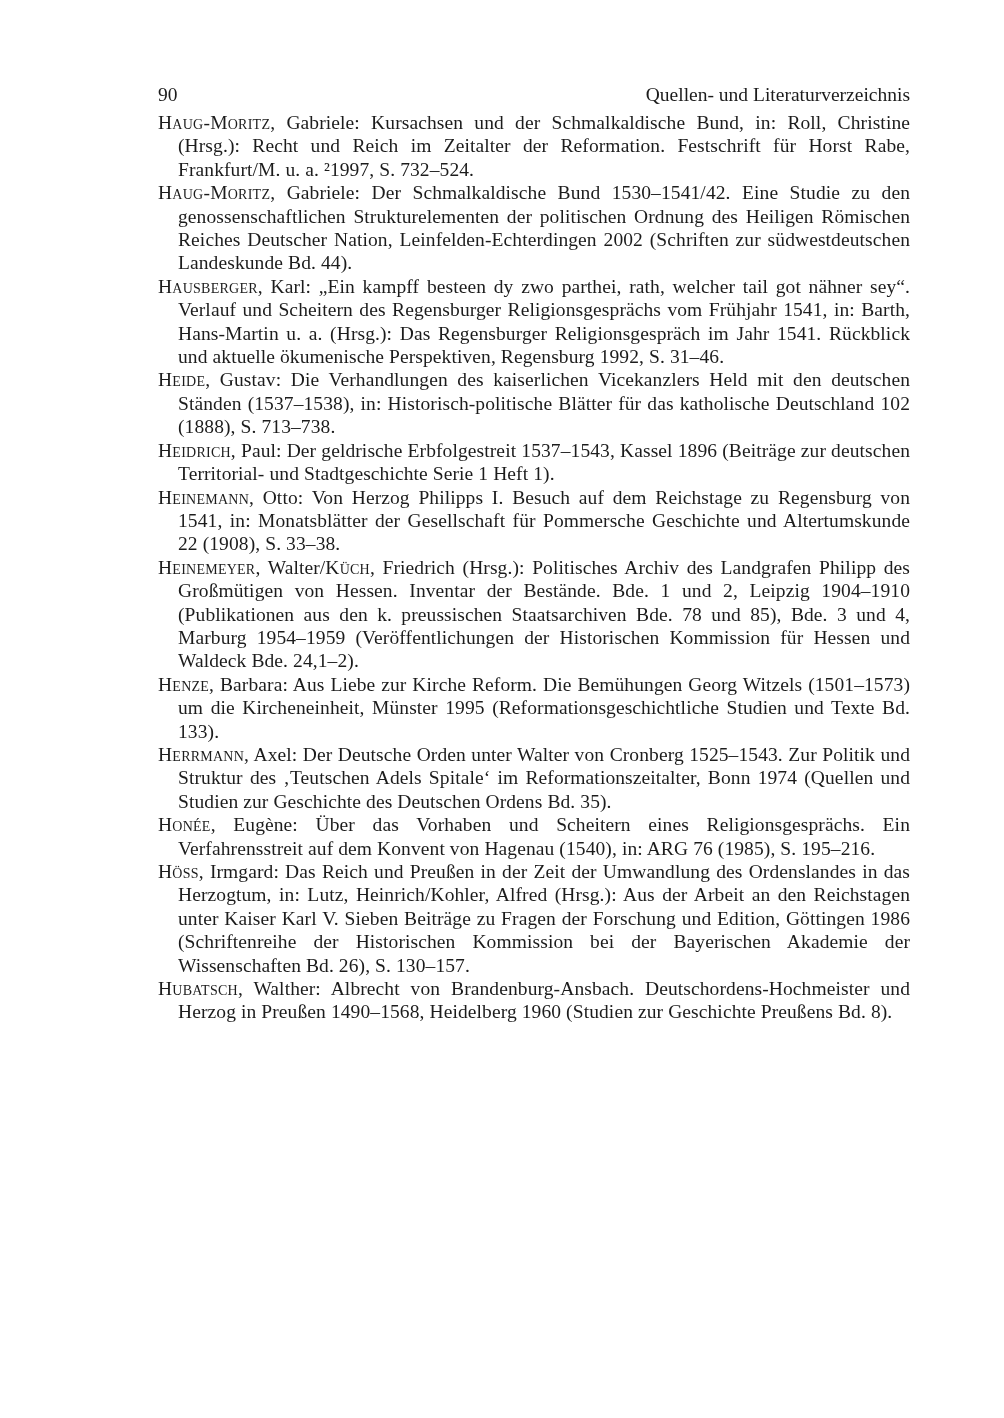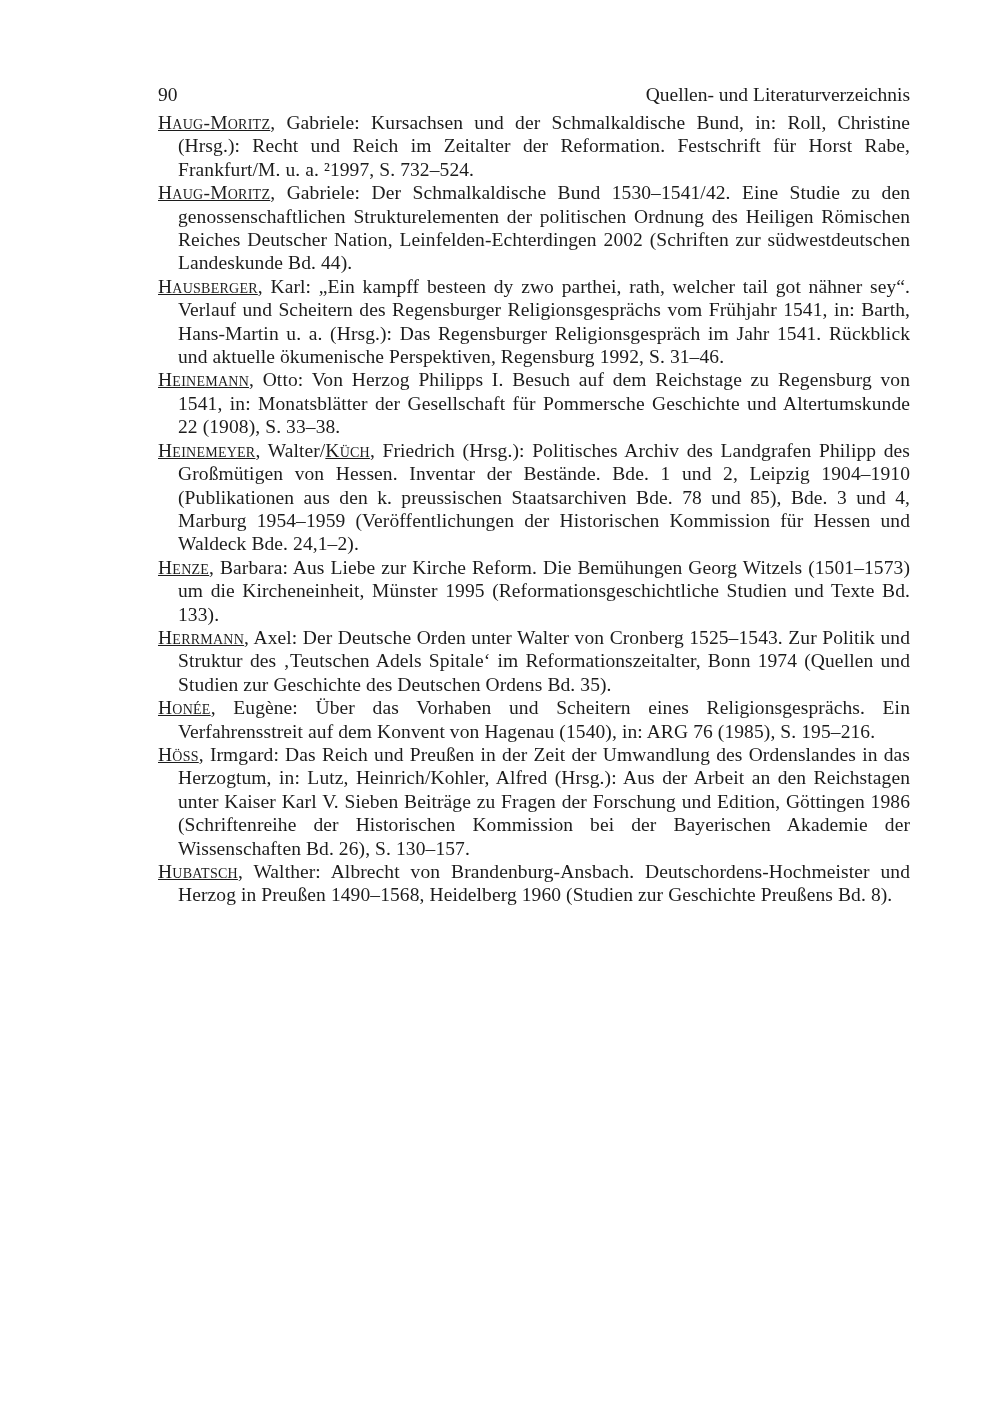--- a/index.html
+++ b/index.html
@@ -45,37 +45,38 @@
   }
   .entry {
     margin: 0;
     text-align: justify;
     padding-left: 20px;
     text-indent: -20px;
   }
   .sc {
     font-variant: small-caps;
     letter-spacing: 0.25px;
-    text-decoration: underline;
   }
 </style>
 </head>
 <body>
 
 <div class="page">
   <div class="page-header">
     <span class="page-number">90</span>
     <span class="running-title">Quellen- und Literaturverzeichnis</span>
   </div>
 
   <div class="bibliography">
 
   <p class="entry"><span class="sc">Haug-Moritz</span><span>, Gabriele: Kursachsen und der Schmalkaldische Bund, in: Roll, Christine (Hrsg.): Recht und Reich im Zeitalter der Reformation. Festschrift für Horst Rabe, Frankfurt/M. u. a. ²1997, S. 732–524.</span></p>
       <p class="entry"><span class="sc">Haug-Moritz</span><span>, Gabriele: Der Schmalkaldische Bund 1530–1541/42. Eine Studie zu den genossenschaftlichen Strukturelementen der politischen Ordnung des Heiligen Römischen Reiches Deutscher Nation, Leinfelden-Echterdingen 2002 (Schriften zur südwestdeutschen Landeskunde Bd. 44).</span></p>
       <p class="entry"><span class="sc">Hausberger</span><span>, Karl: „Ein kampff besteen dy zwo parthei, rath, welcher tail got nähner sey“. Verlauf und Scheitern des Regensburger Religionsgesprächs vom Frühjahr 1541, in: Barth, Hans-Martin u. a. (Hrsg.): Das Regensburger Religionsgespräch im Jahr 1541. Rückblick und aktuelle ökumenische Perspektiven, Regensburg 1992, S. 31–46.</span></p>
+      <p class="entry"><span class="sc">Heide</span><span>, Gustav: Die Verhandlungen des kaiserlichen Vicekanzlers Held mit den deutschen Ständen (1537–1538), in: Historisch-politische Blätter für das katholische Deutschland 102 (1888), S. 713–738.</span></p>
+      <p class="entry"><span class="sc">Heidrich</span><span>, Paul: Der geldrische Erbfolgestreit 1537–1543, Kassel 1896 (Beiträge zur deutschen Territorial- und Stadtgeschichte Serie 1 Heft 1).</span></p>
       <p class="entry"><span class="sc">Heinemann</span><span>, Otto: Von Herzog Philipps I. Besuch auf dem Reichstage zu Regensburg von 1541, in: Monatsblätter der Gesellschaft für Pommersche Geschichte und Altertumskunde 22 (1908), S. 33–38.</span></p>
       <p class="entry"><span class="sc">Heinemeyer</span><span>, Walter/</span><span class="sc">Küch</span><span>, Friedrich (Hrsg.): Politisches Archiv des Landgrafen Philipp des Großmütigen von Hessen. Inventar der Bestände. Bde. 1 und 2, Leipzig 1904–1910 (Publikationen aus den k. preussischen Staatsarchiven Bde. 78 und 85), Bde. 3 und 4, Marburg 1954–1959 (Veröffentlichungen der Historischen Kommission für Hessen und Waldeck Bde. 24,1–2).</span></p>
       <p class="entry"><span class="sc">Henze</span><span>, Barbara: Aus Liebe zur Kirche Reform. Die Bemühungen Georg Witzels (1501–1573) um die Kircheneinheit, Münster 1995 (Reformationsgeschichtliche Studien und Texte Bd. 133).</span></p>
       <p class="entry"><span class="sc">Herrmann</span><span>, Axel: Der Deutsche Orden unter Walter von Cronberg 1525–1543. Zur Politik und Struktur des ‚Teutschen Adels Spitale‘ im Reformationszeitalter, Bonn 1974 (Quellen und Studien zur Geschichte des Deutschen Ordens Bd. 35).</span></p>
       <p class="entry"><span class="sc">Honée</span><span>, Eugène: Über das Vorhaben und Scheitern eines Religionsgesprächs. Ein Verfahrensstreit auf dem Konvent von Hagenau (1540), in: ARG 76 (1985), S. 195–216.</span></p>
       <p class="entry"><span class="sc">Höss</span><span>, Irmgard: Das Reich und Preußen in der Zeit der Umwandlung des Ordenslandes in das Herzogtum, in: Lutz, Heinrich/Kohler, Alfred (Hrsg.): Aus der Arbeit an den Reichstagen unter Kaiser Karl V. Sieben Beiträge zu Fragen der Forschung und Edition, Göttingen 1986 (Schriftenreihe der Historischen Kommission bei der Bayerischen Akademie der Wissenschaften Bd. 26), S. 130–157.</span></p>
       <p class="entry"><span class="sc">Hubatsch</span><span>, Walther: Albrecht von Brandenburg-Ansbach. Deutschordens-Hochmeister und Herzog in Preußen 1490–1568, Heidelberg 1960 (Studien zur Geschichte Preußens Bd. 8).</span></p>
     </div>
 </div>
 

